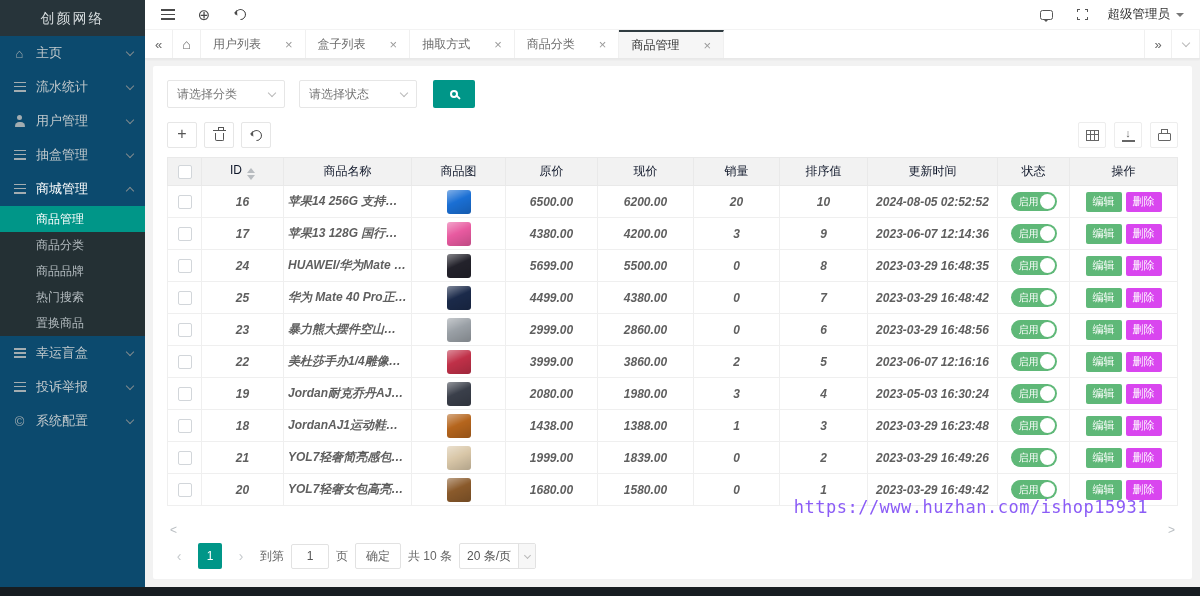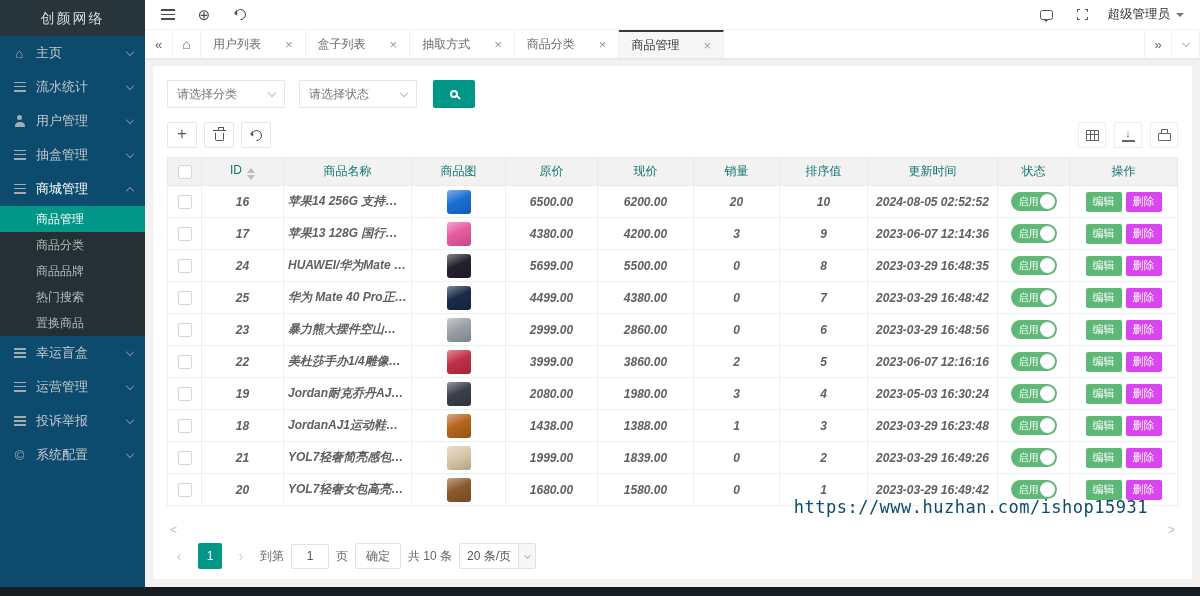--- a/index.html
+++ b/index.html
@@ -85,21 +85,21 @@
   .i-cols{width:13px;height:11px;border:1.5px solid #666;
     background:linear-gradient(#666,#666) 0 3px/100% 1px no-repeat,
                linear-gradient(#666,#666) 3.5px 0/1px 100% no-repeat,
                linear-gradient(#666,#666) 7.5px 0/1px 100% no-repeat}
   .i-down{display:inline-flex;justify-content:center;width:13px;border-bottom:2px solid #666;font-size:11px;line-height:11px;color:#666;font-weight:bold;padding-bottom:1px;font-style:normal}
   .i-print{width:13px;height:8px;border:1.5px solid #666;border-radius:1px;position:relative;margin-top:4px}
   .i-print::before{content:"";position:absolute;top:-5px;left:2px;width:5px;height:3.5px;border:1.5px solid #666;border-bottom:none}
 
   
   .ptable{width:100%;border-collapse:collapse;table-layout:fixed;font-size:12px}
-  .ptable th{background:#f2f2f2;color:#0f766e;font-weight:400;height:28px;border:1px solid #e9e9e9;text-align:center}
+  .ptable th{background:#f2f2f2;color:#0f172a;font-weight:400;height:28px;border:1px solid #e9e9e9;text-align:center}
   .ptable td{border:1px solid #efefef;height:32px;text-align:center;color:#5f5f5f;font-style:italic;font-weight:700;
     white-space:nowrap;overflow:hidden;text-overflow:ellipsis;padding:0 4px}
   .sorts{display:inline-flex;flex-direction:column;gap:2px;margin-left:5px;vertical-align:1px;cursor:pointer}
   .sorts i{width:0;height:0;border-left:4px solid transparent;border-right:4px solid transparent;display:block}
   .sorts .up{border-bottom:5px solid #b8bcc0}
   .sorts .dn{border-top:5px solid #b8bcc0}
   .cbx{display:inline-block;width:14px;height:14px;border:1px solid #d2d6da;border-radius:2px;background:#fff;vertical-align:middle;cursor:pointer}
   .thumb{display:inline-block;width:24px;height:24px;border-radius:3px;vertical-align:middle;
     background-image:linear-gradient(155deg,rgba(255,255,255,.45),rgba(255,255,255,0) 45%,rgba(0,0,0,.18))}
   .toggle{position:relative;display:inline-block;width:46px;height:19px;line-height:19px;background:#5FB878;border-radius:10px;
@@ -114,21 +114,21 @@
   .pager{display:flex;align-items:center;gap:7px;font-size:12px;color:#666;margin-top:6px}
   .pg-btn{min-width:24px;height:26px;line-height:26px;text-align:center;color:#c6cacd;cursor:pointer;font-size:14px}
   .pg-num{background:#009688;color:#fff;border-radius:2px;font-size:12px;cursor:default}
   .pg-input{width:38px;height:25px;line-height:23px;border:1px solid #e2e2e2;border-radius:2px;text-align:center;color:#555;cursor:text}
   .pg-ok{height:26px;line-height:24px;padding:0 10px;border:1px solid #e2e2e2;border-radius:2px;background:#fff;color:#666;cursor:pointer}
   .pg-select{display:inline-flex;align-items:center;height:26px;border:1px solid #e2e2e2;border-radius:2px;padding-left:7px;cursor:pointer;color:#555}
   .pg-select .arrowbox{width:17px;height:100%;display:flex;align-items:center;justify-content:center;border-left:1px solid #e2e2e2;margin-left:7px;background:#f7f7f7}
   .pg-select .chev-d{width:5px;height:5px;margin-top:-2px}
 
   .watermark{position:absolute;right:44px;bottom:62px;font-family:"DejaVu Sans Mono",monospace;
-    font-size:17px;color:#0c4a6e;letter-spacing:.5px;pointer-events:none}
+    font-size:17px;color:#8b5cf6;letter-spacing:.5px;pointer-events:none}
 
   .bottom-strip{width:1200px;height:9px;background:#171d21}
 </style>
 </head>
 <body>
 
 <div class="app">
 
   <aside class="sidebar">
     <div class="logo">创颜网络</div>
@@ -171,27 +171,20 @@
           <div class="sub-item">商品分类</div>
           <div class="sub-item">商品品牌</div>
           <div class="sub-item">热门搜索</div>
           <div class="sub-item">置换商品</div>
         </div>
         <div class="nav-item">
           <span class="ic">
             <span class="icon-list"></span>
           </span>
           <span class="lbl">幸运盲盒</span>
-          <span class="chev"></span>
-        </div>
-        <div class="nav-item">
-          <span class="ic">
-            <span class="icon-list"></span>
-          </span>
-          <span class="lbl">运营管理</span>
           <span class="chev"></span>
         </div>
         <div class="nav-item">
           <span class="ic">
             <span class="icon-list"></span>
           </span>
           <span class="lbl">投诉举报</span>
           <span class="chev"></span>
         </div>
         <div class="nav-item">

